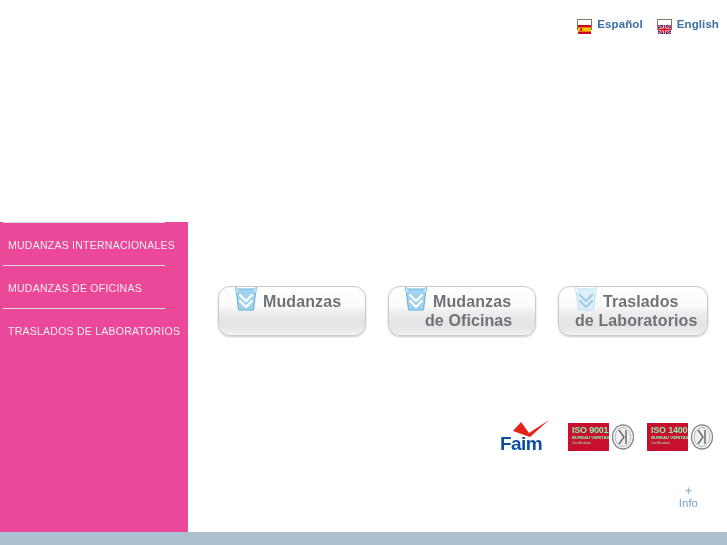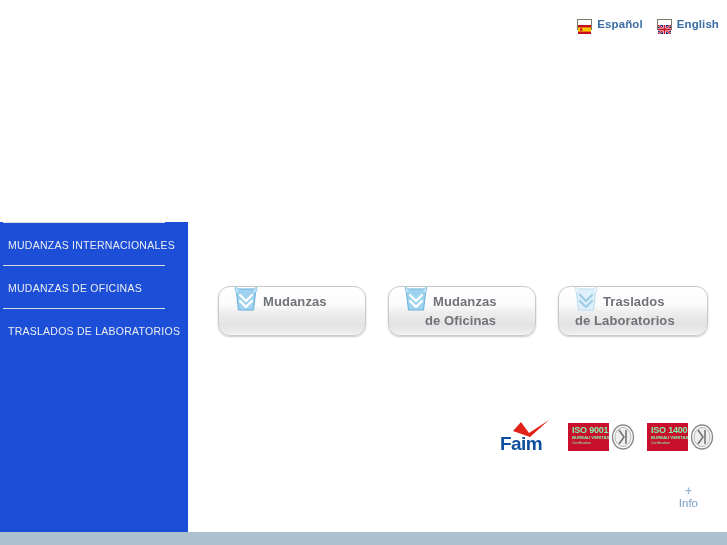--- a/index.html
+++ b/index.html
@@ -47,21 +47,21 @@
     box-sizing: border-box;
   }
 
   
   #sidebar {
     position: absolute;
     left: 0;
     top: 222px;
     width: 188px;
     height: 310px;
-    background: #1d4ed8;
+    background: #ec4899;
   }
   .nav-item {
     position: relative;
     padding: 13px 8px 12px 8px;
     cursor: pointer;
   }
   .nav-item::before {
     content: "";
     position: absolute;
     top: 0;
@@ -119,21 +119,21 @@
     left: 12px;
     top: -4px;
     width: 30px;
     height: 32px;
   }
   .svc-text {
     position: absolute;
     left: 44px;
     top: 5px;
     width: 200px;
-    font-size: 13px;
+    font-size: 16px;
     font-weight: bold;
     color: #6f7379;
     line-height: 19px;
     letter-spacing: .1px;
     white-space: nowrap;
   }
   .svc-text .l2 { display: block; margin-left: -14px; }
   .svc-btn-3 .svc-text .l2 { margin-left: -28px; }
   .svc-btn-2 .svc-text .l2 { margin-left: -8px; }
 

